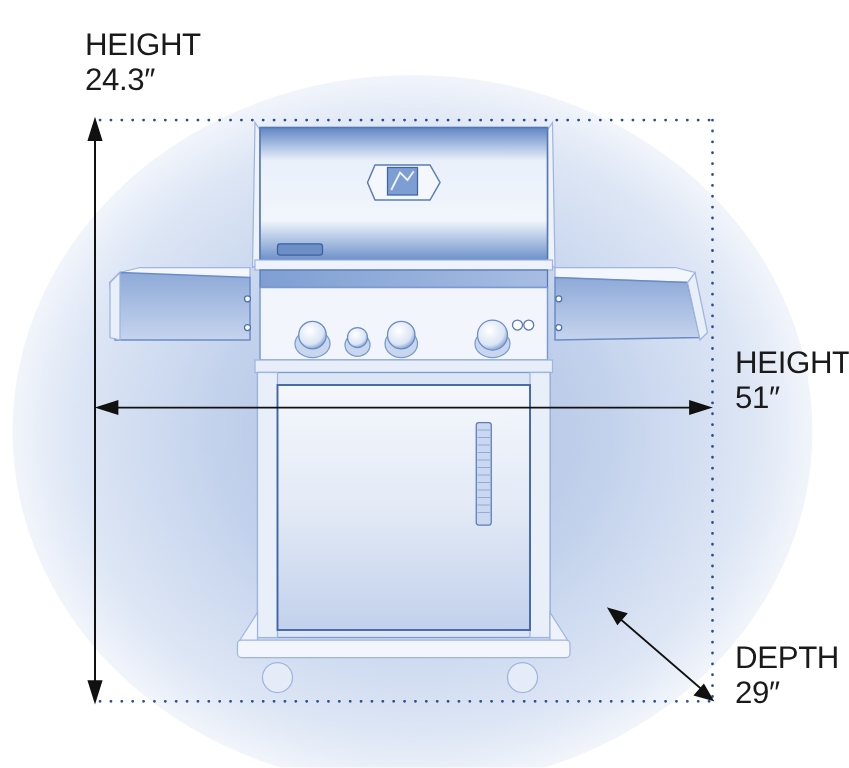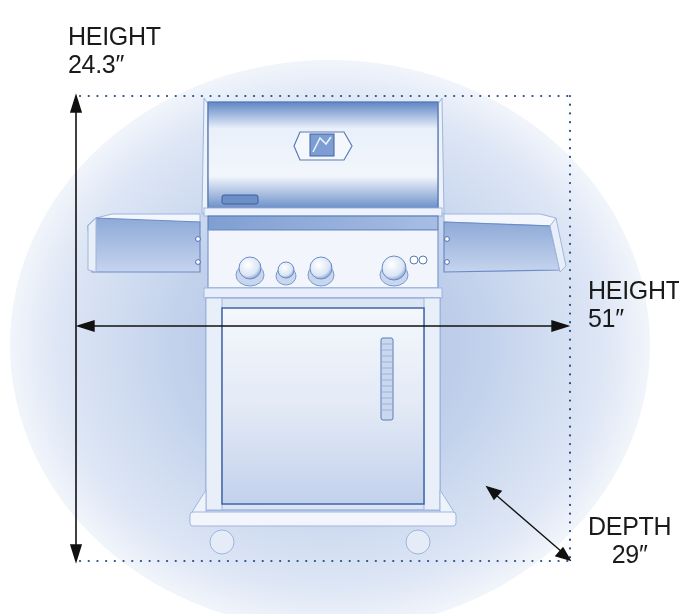--- a/index.html
+++ b/index.html
@@ -142,17 +142,17 @@
   </svg>
 
   <div class="label" style="left:68px; top:2px;">
     <span>HEIGHT</span>
     <span>24.3″</span>
   </div>
   <div class="label" style="left:588px; top:256px;">
     <span>HEIGHT</span>
     <span>51″</span>
   </div>
-  <div class="label" style="left:588px; top:492px;text-align:center;">
+  <div class="label" style="left:588px; top:492px;">
     <span>DEPTH</span>
     <span>29″</span>
   </div>
 </div>
 
 </body></html>

